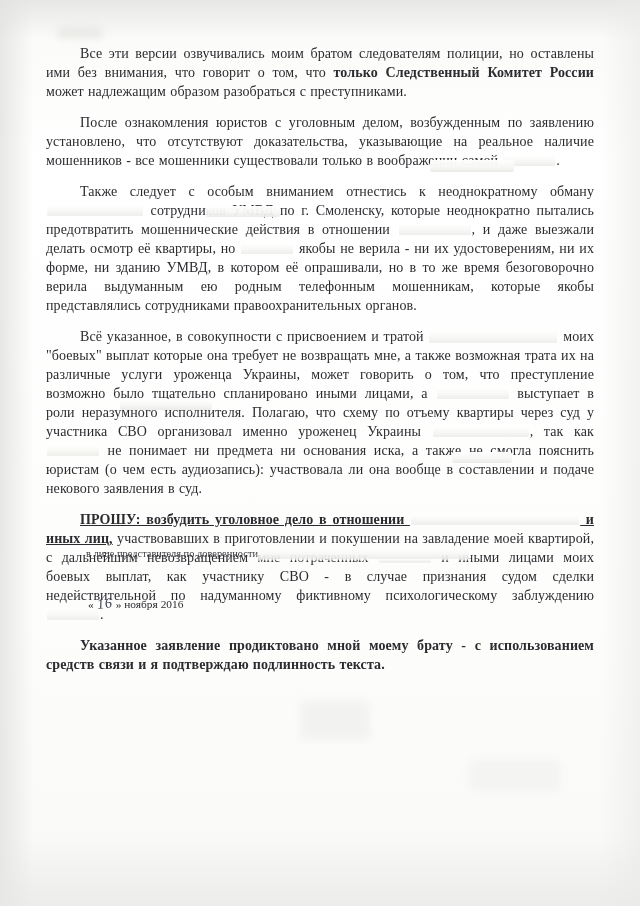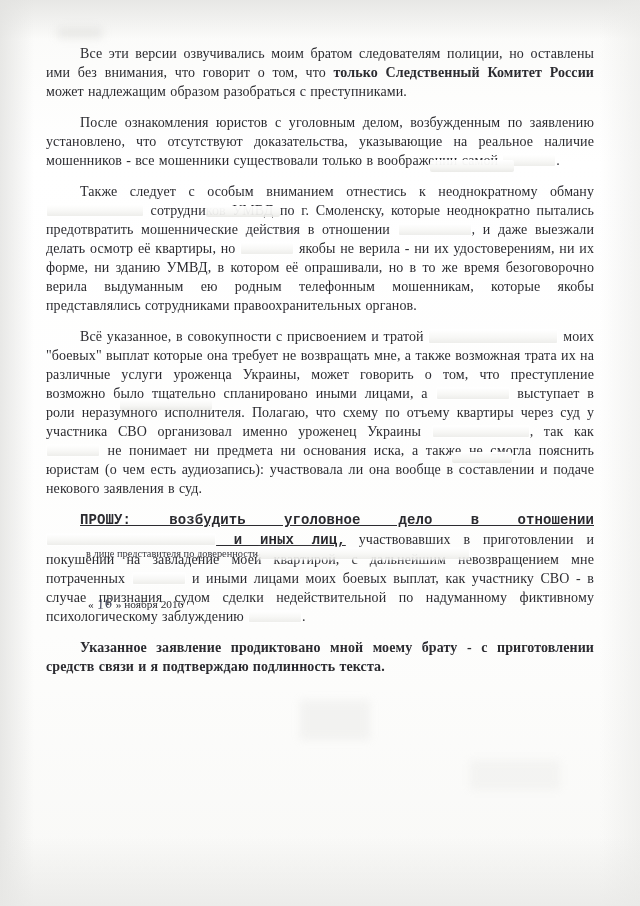--- a/index.html
+++ b/index.html
@@ -66,21 +66,21 @@
     text-justify: inter-word;
     font-size: 14px;
     line-height: 19px;
     color: #2b2b30;
     text-indent: 34px;
     letter-spacing: 0.1px;
     word-spacing: 0.6px;
   }
 
   .b { font-weight: bold; }
-  .bu { font-weight: bold; text-decoration: underline; font-family: Liberation Mono, monospace; }
+  .bu { font-weight: bold; text-decoration: underline; }
 
   
   .redact {
     display: inline-block;
     vertical-align: middle;
     background: linear-gradient(180deg, rgba(255,255,255,0.97) 0%, rgba(247,247,245,0.95) 55%, rgba(236,236,233,0.9) 100%);
     border-radius: 1px;
     box-shadow: 0 0 2px 1px rgba(255,255,255,0.9);
     height: 11px;
     margin: 0 1px;
@@ -167,21 +167,21 @@
 
     <p class="para">
       <span>Всё указанное, в совокупности с присвоением и тратой </span><span class="redact r-xl tall"></span><span> моих "боевых" выплат которые она требует не возвращать мне, а также возможная трата их на различные услуги уроженца Украины, может говорить о том, что преступление возможно было тщательно спланировано иными лицами, а </span><span class="redact r-md"></span><span> выступает в роли неразумного исполнителя. Полагаю, что схему по отъему квартиры через суд у участника СВО организовал именно уроженец Украины </span><span class="redact r-lg"></span><span>, так как </span><span class="redact r-sm"></span><span> не понимает ни предмета ни основания иска, а также не смогла пояснить юристам (о чем есть аудиозапись): участвовала ли она вообще в составлении и подаче некового заявления в суд.</span>
     </p>
 
     <p class="para claim">
       <span class="bu">ПРОШУ: возбудить уголовное дело в отношении </span><span class="redact r-xxl"></span><span class="bu"> и иных лиц,</span><span> участвовавших в приготовлении и покушении на завладение моей квартирой, с дальнейшим невозвращением мне потраченных </span><span class="redact r-sm"></span><span> и иными лицами моих боевых выплат, как участнику СВО - в случае признания судом сделки недействительной по надуманному фиктивному психологическому заблуждению </span><span class="redact r-sm"></span><span>.</span>
     </p>
 
     <p class="para attn">
-      <span class="b">Указанное заявление продиктовано мной моему брату - с приготовлении средств связи и я подтверждаю подлинность текста.</span>
+      <span class="b">Указанное заявление продиктовано мной моему брату - с использованием средств связи и я подтверждаю подлинность текста.</span>
     </p>
 
   </div>
 
   <div class="redact-block" style="left:206px; top:206px; width:74px; height:11px;"></div>
   <div class="redact-block" style="left:430px; top:160px; width:84px; height:12px;"></div>
   <div class="redact-block" style="left:120px; top:399px; width:92px; height:11px;"></div>
   <div class="redact-block" style="left:452px; top:452px; width:60px; height:11px;"></div>
 
   <div class="sig-line">

